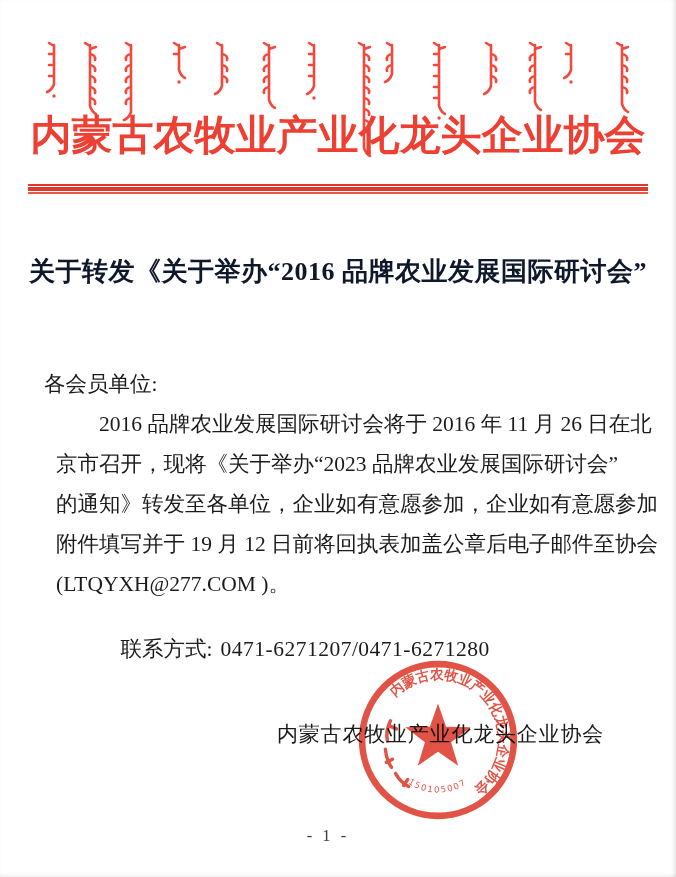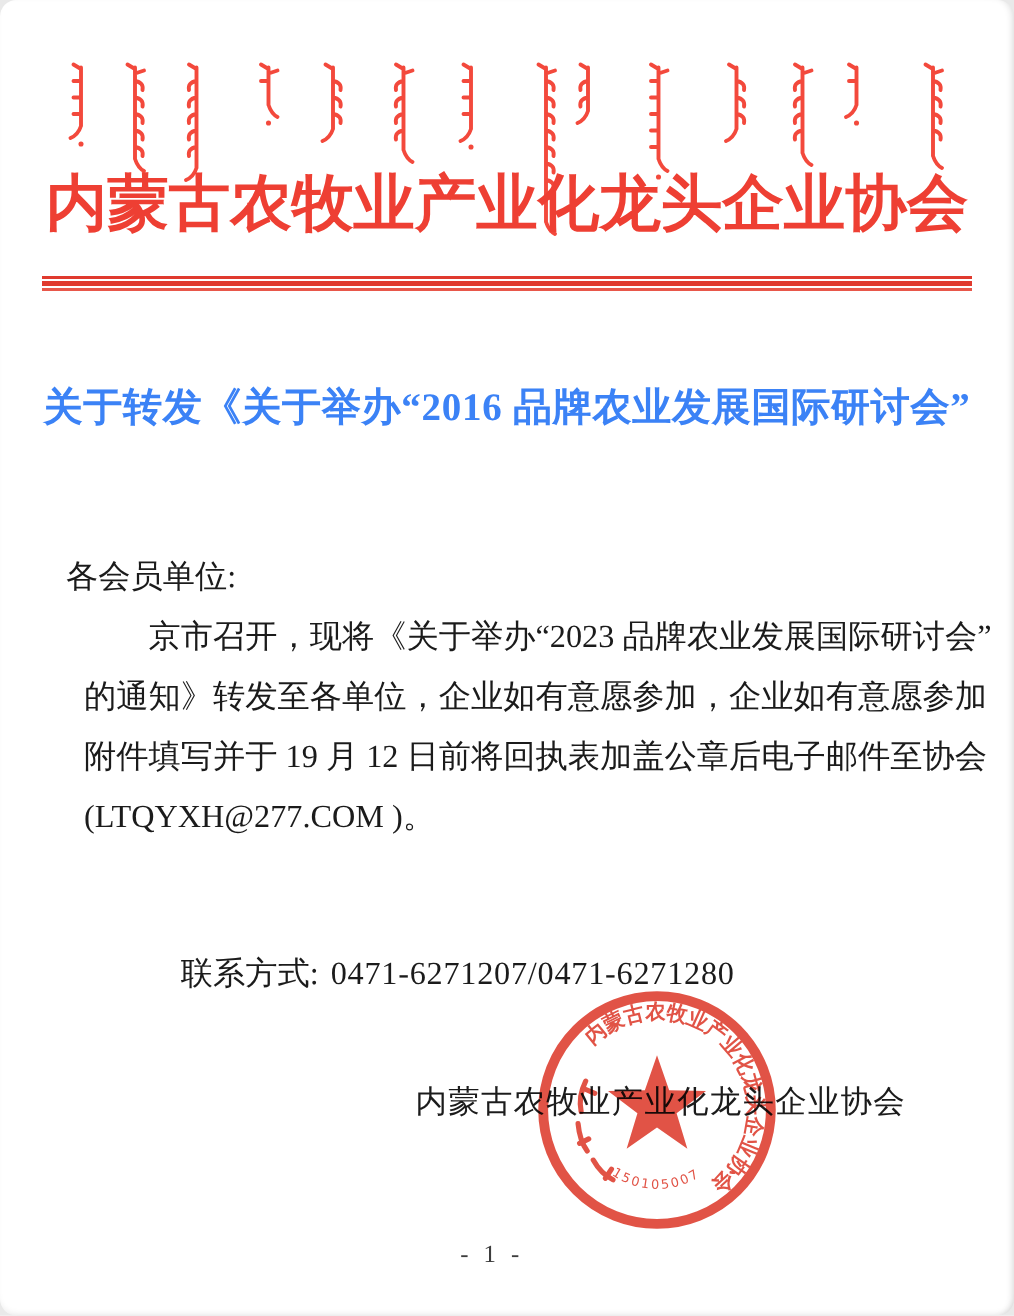--- a/index.html
+++ b/index.html
@@ -5,21 +5,20 @@
   html,body{margin:0;padding:0;background:#e9e9e9;}
   .page{
     position:relative;
     width:676px;height:877px;
     margin:0 auto;
     background:#ffffff;
     font-family:"Liberation Serif","DejaVu Serif",serif;
     color:#1b1b1b;
     overflow:hidden;
     box-shadow:inset -4px 0 5px -3px rgba(0,0,0,.14), inset 0 -3px 4px -2px rgba(0,0,0,.08);
-    border-radius:11px;
   }
   
   .mongol-col{position:absolute;}
   
   .org-name{
     position:absolute;top:108px;left:0;right:0;
     text-align:center;
     font-size:41px;font-weight:700;
     color:#ee3f33;
     letter-spacing:0px;
@@ -31,21 +30,21 @@
     background:linear-gradient(
       #e03a2e 0px,#e03a2e 2px,
       rgba(255,255,255,0) 2px,rgba(255,255,255,0) 3.5px,
       #e03a2e 3.5px,#e03a2e 7px,
       rgba(255,255,255,0) 7px,rgba(255,255,255,0) 8px,
       #e8574a 8px,#e8574a 10px);
   }
   .doc-title{
     position:absolute;top:246px;left:0;right:0;
     text-align:center;
-    font-size:26px;font-weight:700;color:#3b82f6;
+    font-size:26px;font-weight:700;color:#0f172a;
     line-height:51px;letter-spacing:.5px;
   }
   .salutation{
     position:absolute;top:369px;left:44px;
     font-size:21.5px;
   }
   .body-text{
     position:absolute;top:409px;left:56px;width:572px;
   }
   .body-line{
@@ -136,20 +135,21 @@
 
   <div class="rule"></div>
 
   <div class="doc-title">
     <div>关于转发《关于举办“2016 品牌农业发展国际研讨会”</div>
   </div>
 
   <div class="salutation">各会员单位:</div>
 
   <div class="body-text">
+    <div class="body-line">2016 品牌农业发展国际研讨会将于 2016 年 11 月 26 日在北</div>
     <div class="body-line">京市召开，现将《关于举办“2023 品牌农业发展国际研讨会”</div>
     <div class="body-line">的通知》转发至各单位，企业如有意愿参加，企业如有意愿参加</div>
     <div class="body-line">附件填写并于 19 月 12 日前将回执表加盖公章后电子邮件至协会</div>
     <div class="body-line">(LTQYXH@277.COM )。</div>
   </div>
 
   <div class="contact-line">
     <span>联系方式:</span><span class="nums">0471-6271207/0471-6271280</span>
   </div>
 

